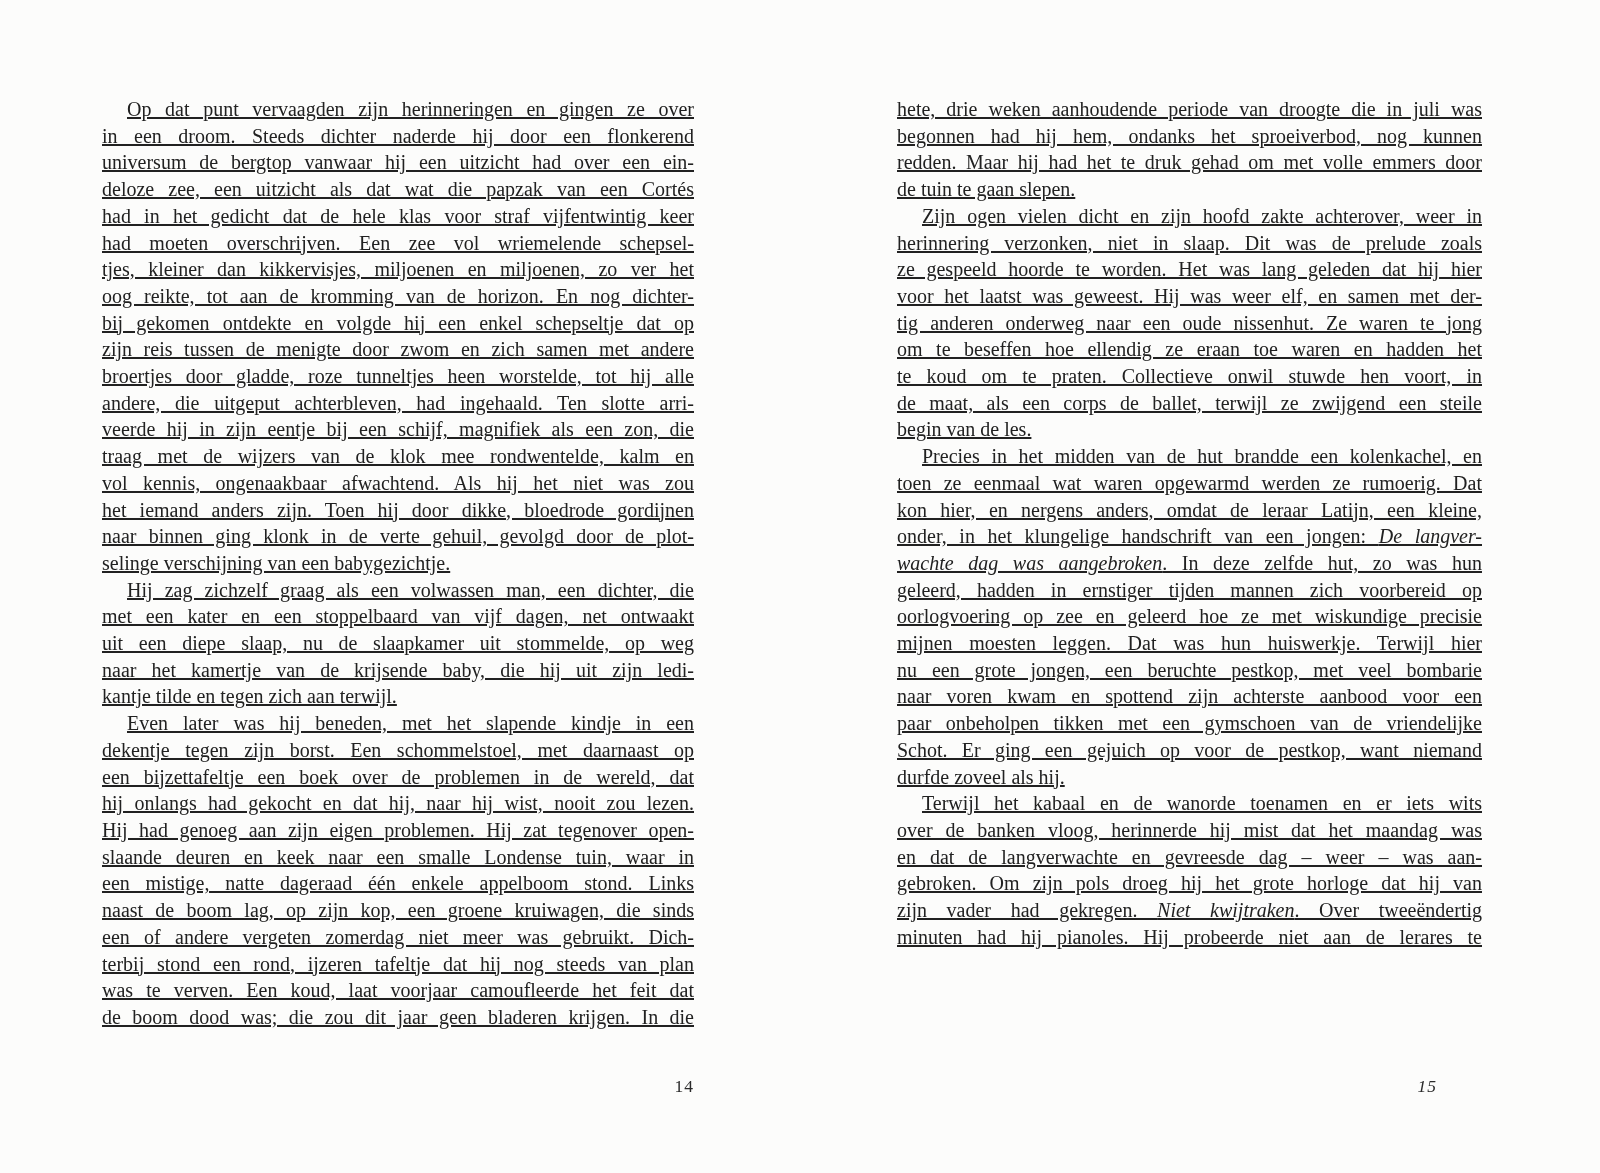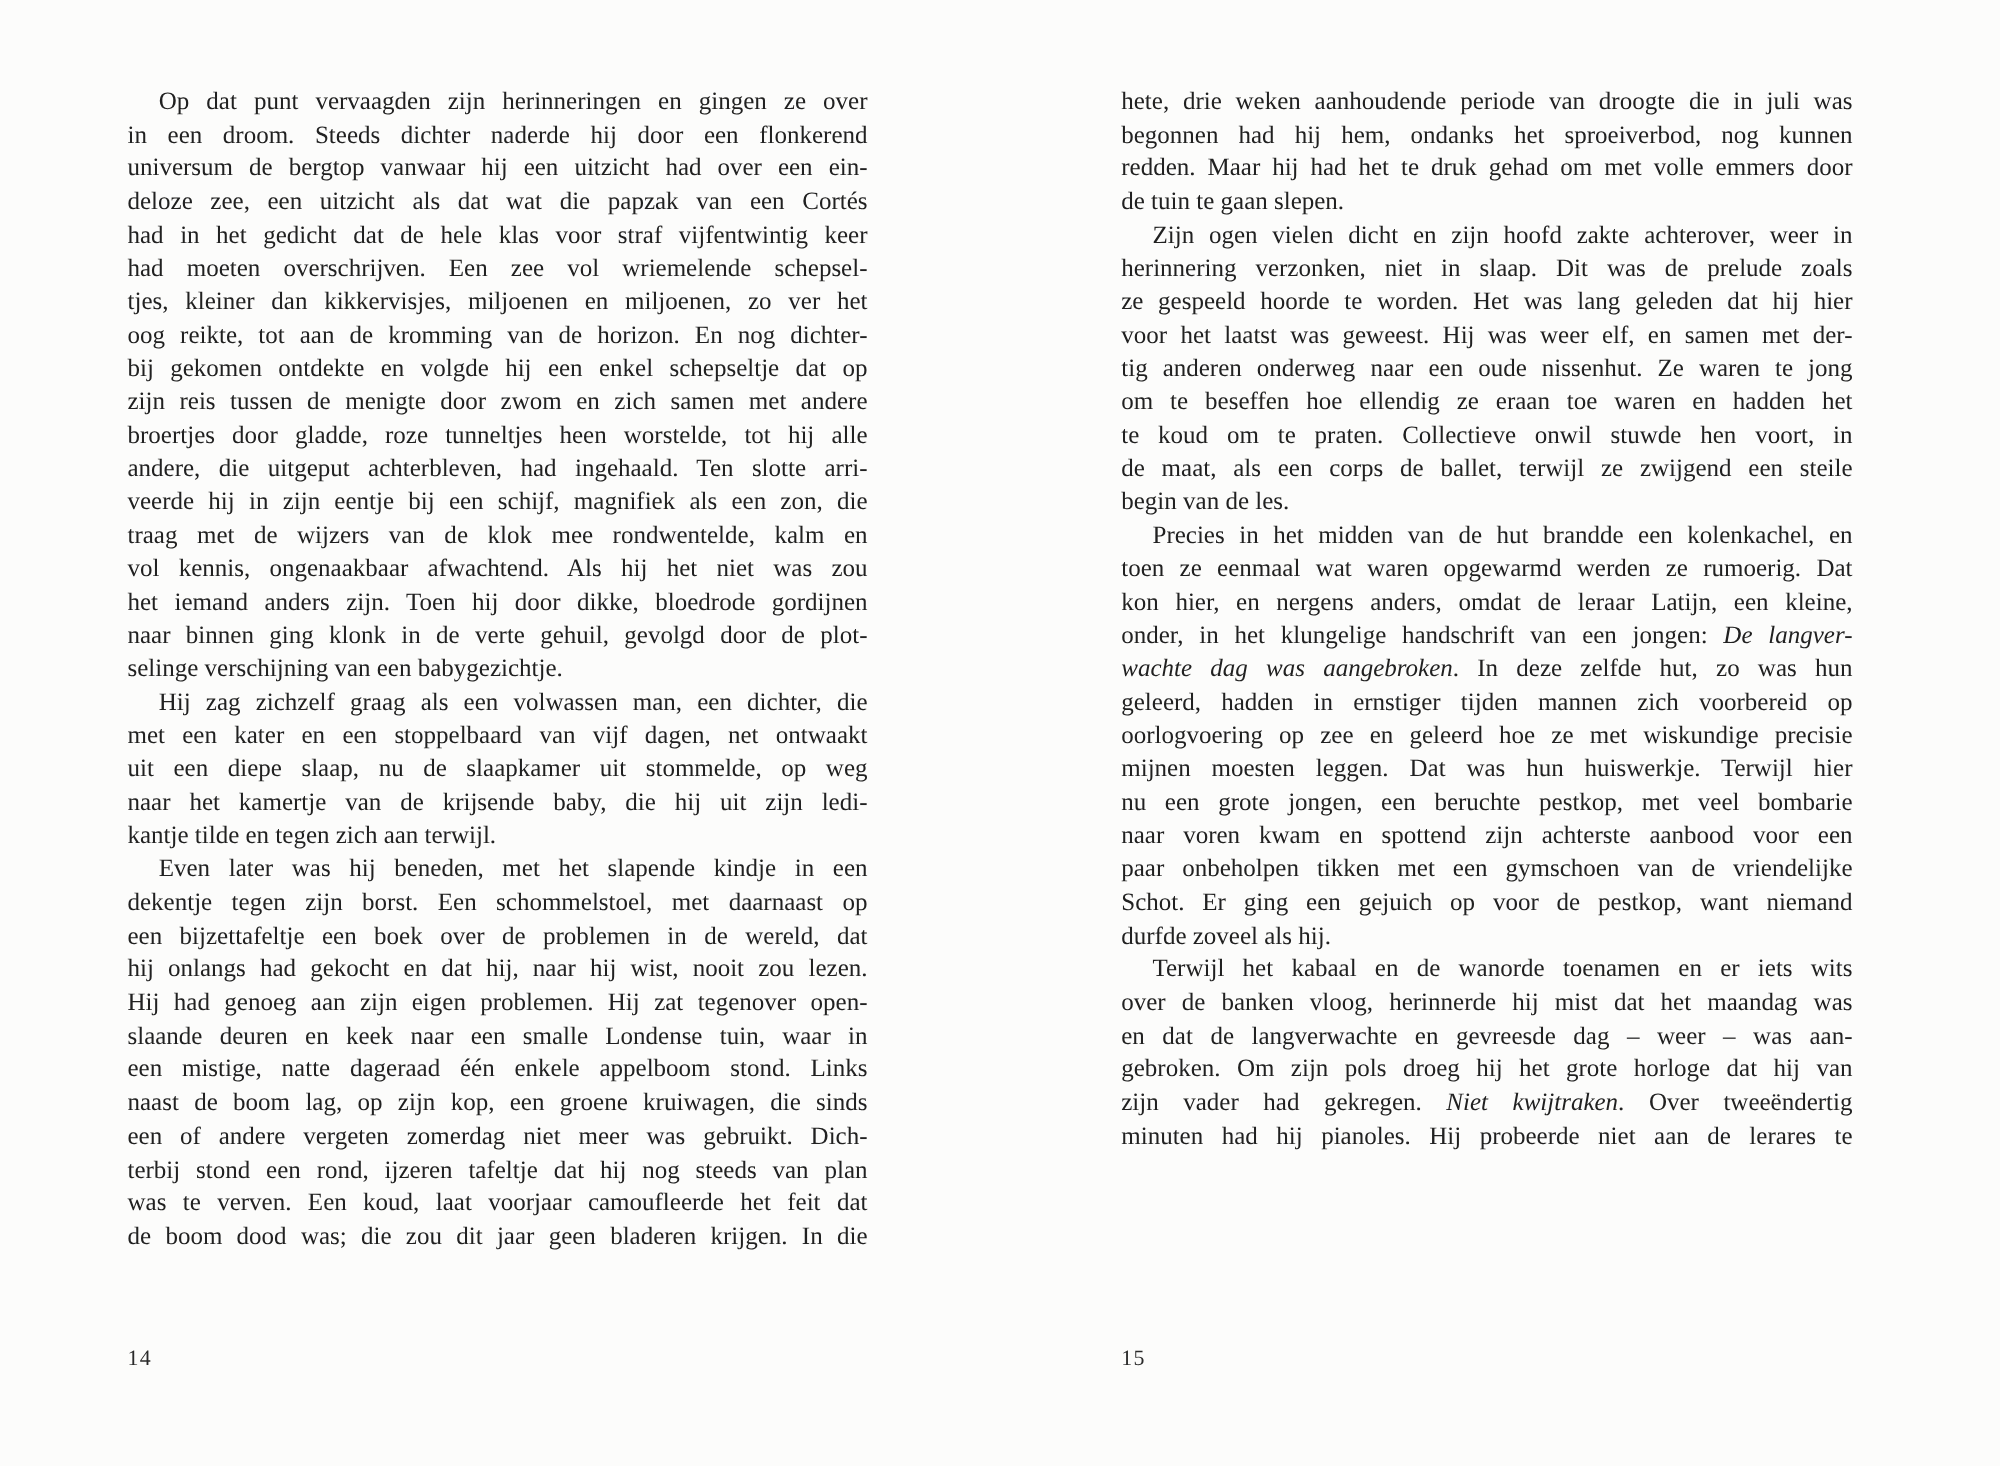--- a/index.html
+++ b/index.html
@@ -14,21 +14,22 @@
     color: #212121;
     font-family: "Liberation Serif", "DejaVu Serif", serif;
     overflow: hidden;
   }
   .spread {
     position: absolute;
     inset: 0;
   }
   .page {
     position: absolute;
-    top: 68px;
+    top: 96px;
+    text-decoration: underline;
   }
   .page-left  { left: 102px; width: 592px; }
   .page-right { left: 897px; width: 585px; }
   .line {
     font-size: 20px;
     line-height: 26.7px;
     text-align: justify;
     text-align-last: justify;
     -moz-text-align-last: justify;
     white-space: normal;
@@ -36,25 +37,25 @@
   .line.indent { text-indent: 25px; }
   .line.para-last {
     text-align-last: left;
     -moz-text-align-last: left;
   }
   .folio {
     position: absolute;
     top: 1076px;
     font-size: 17.5px;
     letter-spacing: 1px;
-    text-align: left;
+    text-align: right;
     color: #2a2a2a;
   }
   .folio-left  { left: 102px; width: 592px; }
-  .folio-right { left: 897px; width: 585px; }
+  .folio-right { left: 852px; width: 585px; font-style: italic; }
 </style>
 </head>
 <body>
 
 <div class="spread">
   <main class="page page-left" id="page-left">
       <div class="line indent"><span>Op dat punt vervaagden zijn herinneringen en gingen ze over</span></div>
       <div class="line"><span>in een droom. Steeds dichter naderde hij door een flonkerend</span></div>
       <div class="line"><span>universum de bergtop vanwaar hij een uitzicht had over een ein-</span></div>
       <div class="line"><span>deloze zee, een uitzicht als dat wat die papzak van een Cortés</span></div>

